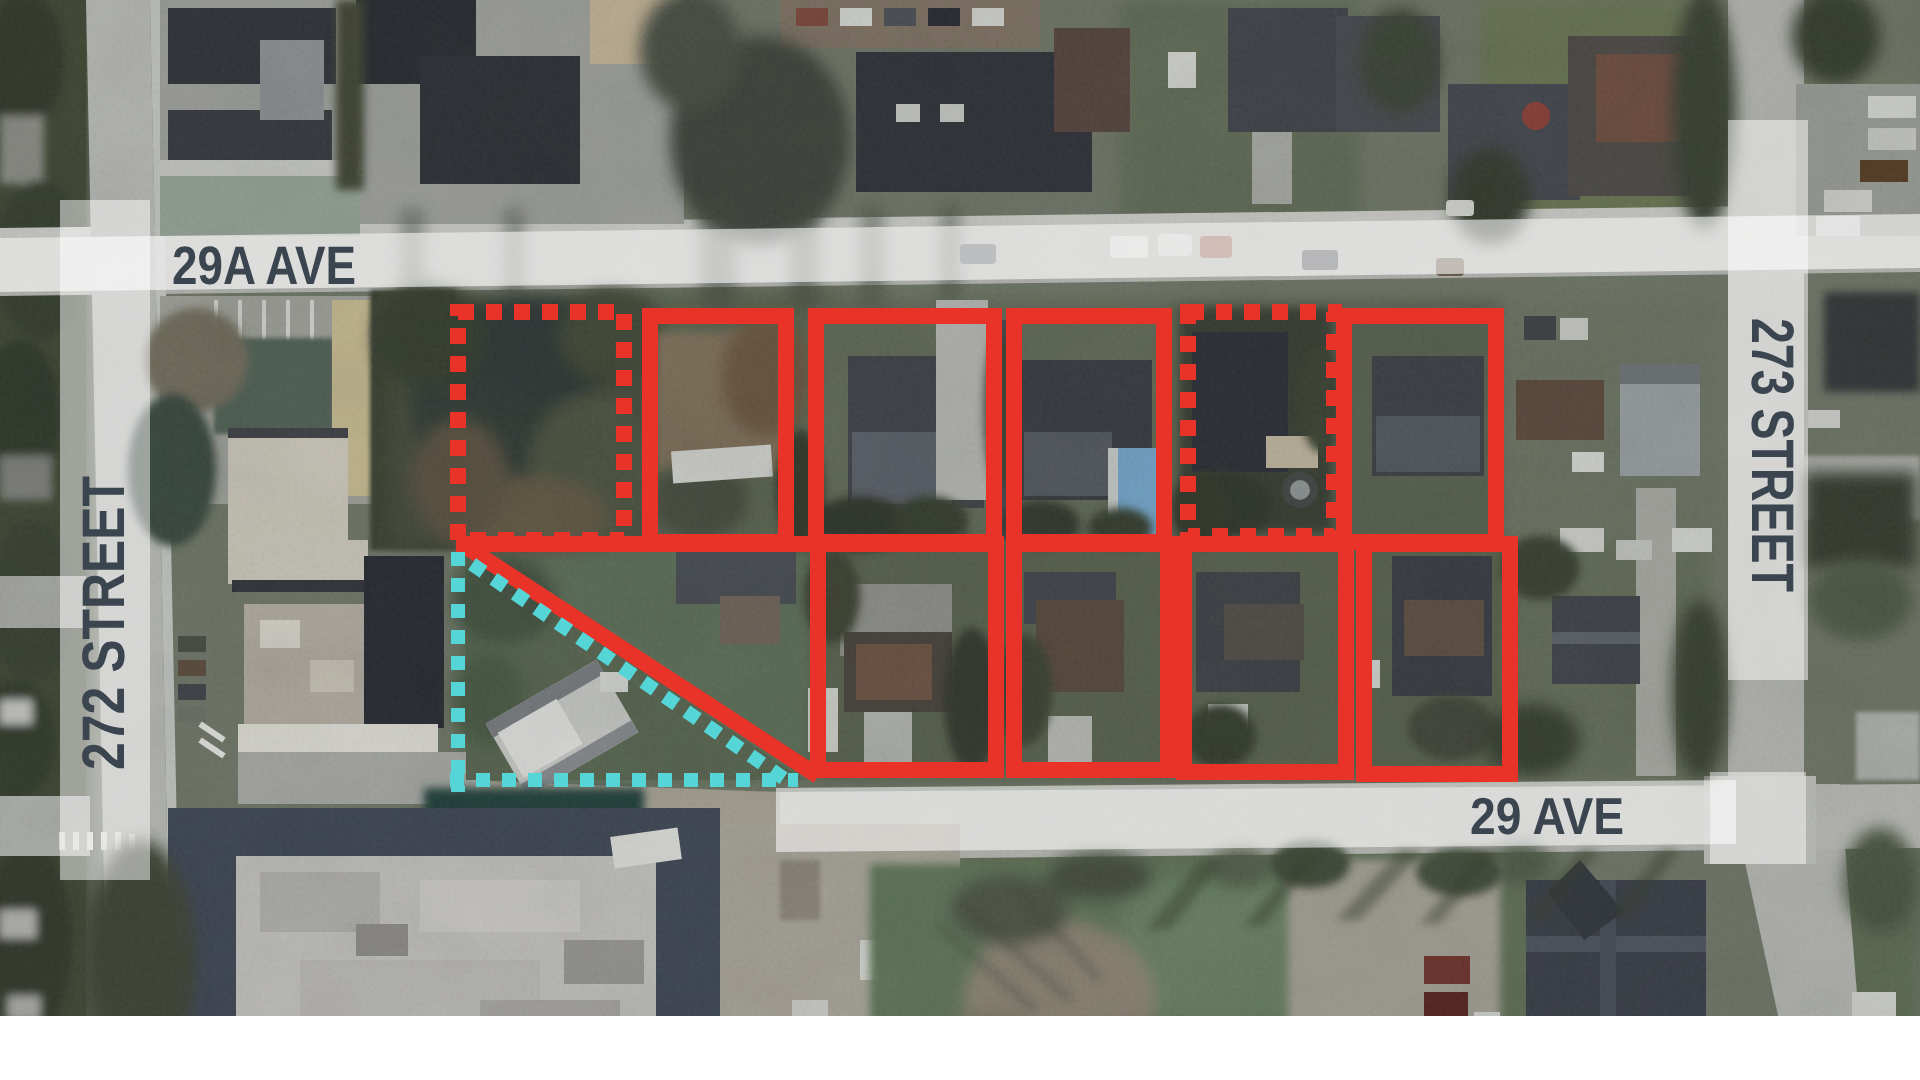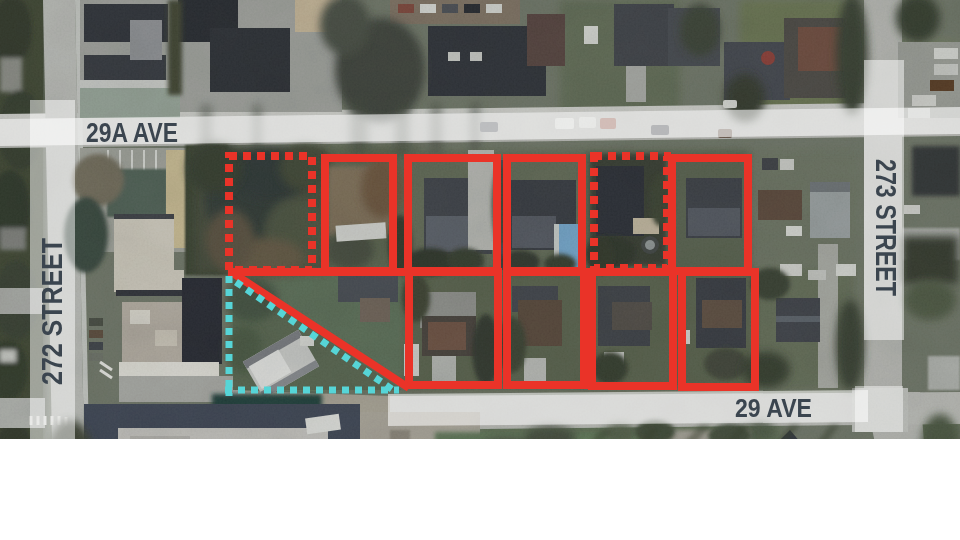--- a/index.html
+++ b/index.html
@@ -1,16 +1,16 @@
 <!DOCTYPE html>
 <html><head>
 <meta charset="utf-8">
 <style>
   html,body{margin:0;padding:0;}
-  #stage{position:relative;width:960px;height:439px;overflow:hidden;background:#5eead4;}
+  #stage{position:relative;width:960px;height:508px;overflow:hidden;background:#5eead4;}
   svg{position:absolute;left:0;top:0;}
   .lbl{font-family:"Liberation Sans",sans-serif;font-weight:bold;fill:#3b454f;}
 </style>
 </head>
 <body>
 <div id="stage">
 <svg width="960" height="540" viewBox="0 0 960 540">
 <defs>
   <filter id="b2" x="-30%" y="-30%" width="160%" height="160%">
           <feGaussianBlur stdDeviation="2"></feGaussianBlur>

